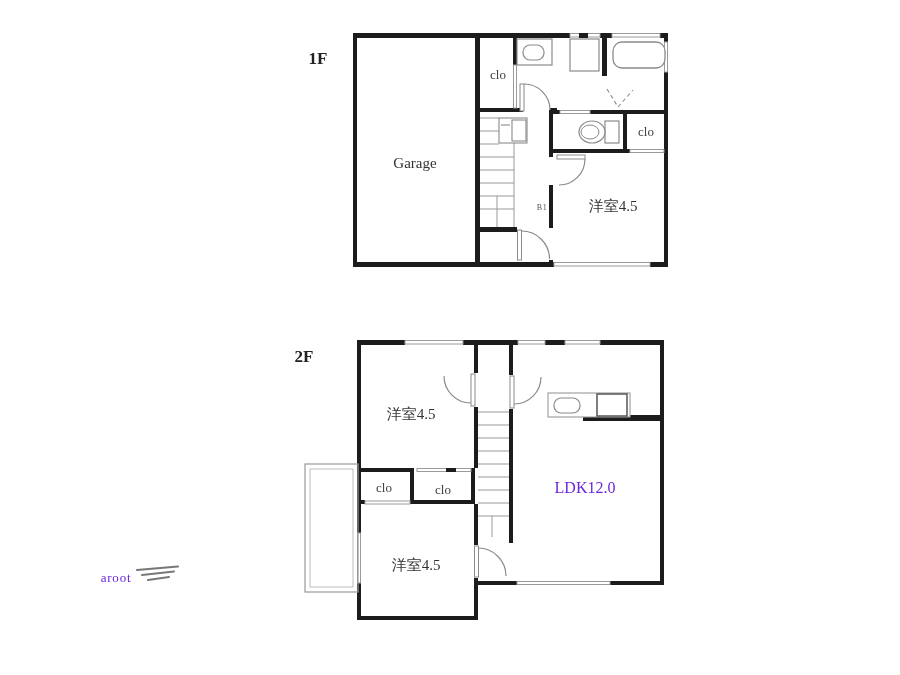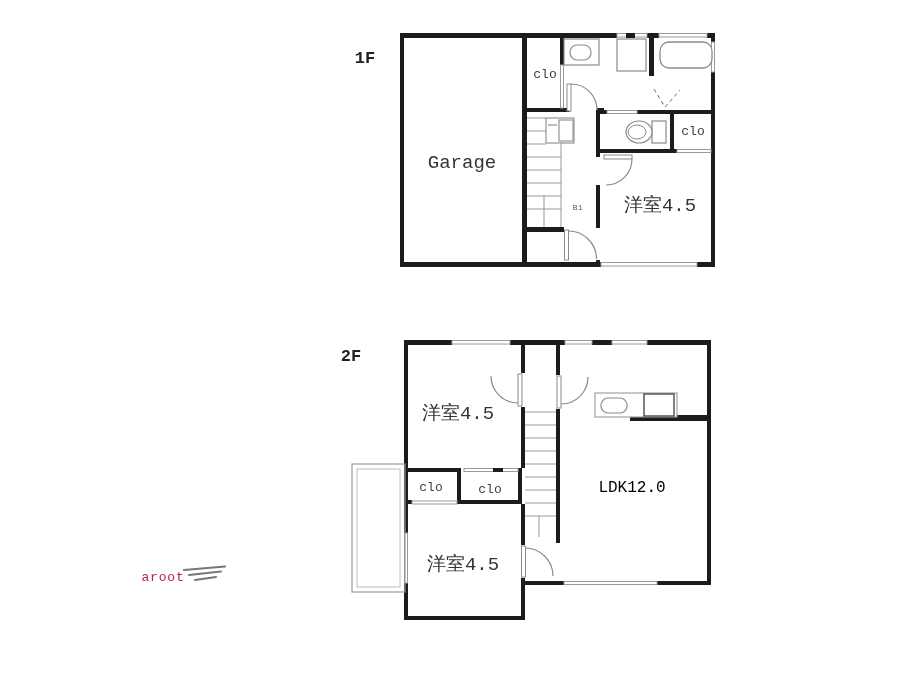--- a/index.html
+++ b/index.html
@@ -1,37 +1,36 @@
 <!DOCTYPE html>
 <html><head>
 <meta charset="utf-8">
 <style>
   html,body{margin:0;padding:0;background:#ffffff;}
   .canvas{
     position:relative;
     width:715px;height:675px;
     background:#ffffff;
-    font-family:Liberation Mono, monospace;
+    font-family:Liberation Serif, serif;
     overflow:hidden;
-    margin-left:47px;
   }
   .plan-svg{position:absolute;left:0;top:0;}
   .lbl{
     position:absolute;
     transform:translate(-50%,-50%);
     color:#2b2b2b;
     white-space:nowrap;
     line-height:1;
   }
   .floor-tag{font-size:17px;font-weight:bold;color:#222;}
-  .room-lg{font-size:19px;color:#333;}
+  .room-lg{font-size:15px;color:#333;}
   .room-md{font-size:13px;color:#404040;}
-  .room-ldk{font-size:16px;color:#000000;}
-  .note-sm{font-size:8px;color:#555;letter-spacing:0.5px;}
-  .brand{font-size:13px;color:#be185d;letter-spacing:0.8px;}
+  .room-ldk{font-size:16px;color:#6d28d9;}
+  .note-sm{font-size:8px;color:#555;letter-spacing:0.5px;padding-left:22px;}
+  .brand{font-size:13px;color:#6d28d9;letter-spacing:0.8px;}
 </style>
 </head>
 <body>
 
 <div class="canvas">
 
   <svg class="plan-svg" width="900" height="675" viewBox="0 0 900 675">
 
     <g fill="#1c1c1c">
       <rect x="353" y="33" width="217" height="5"></rect>

